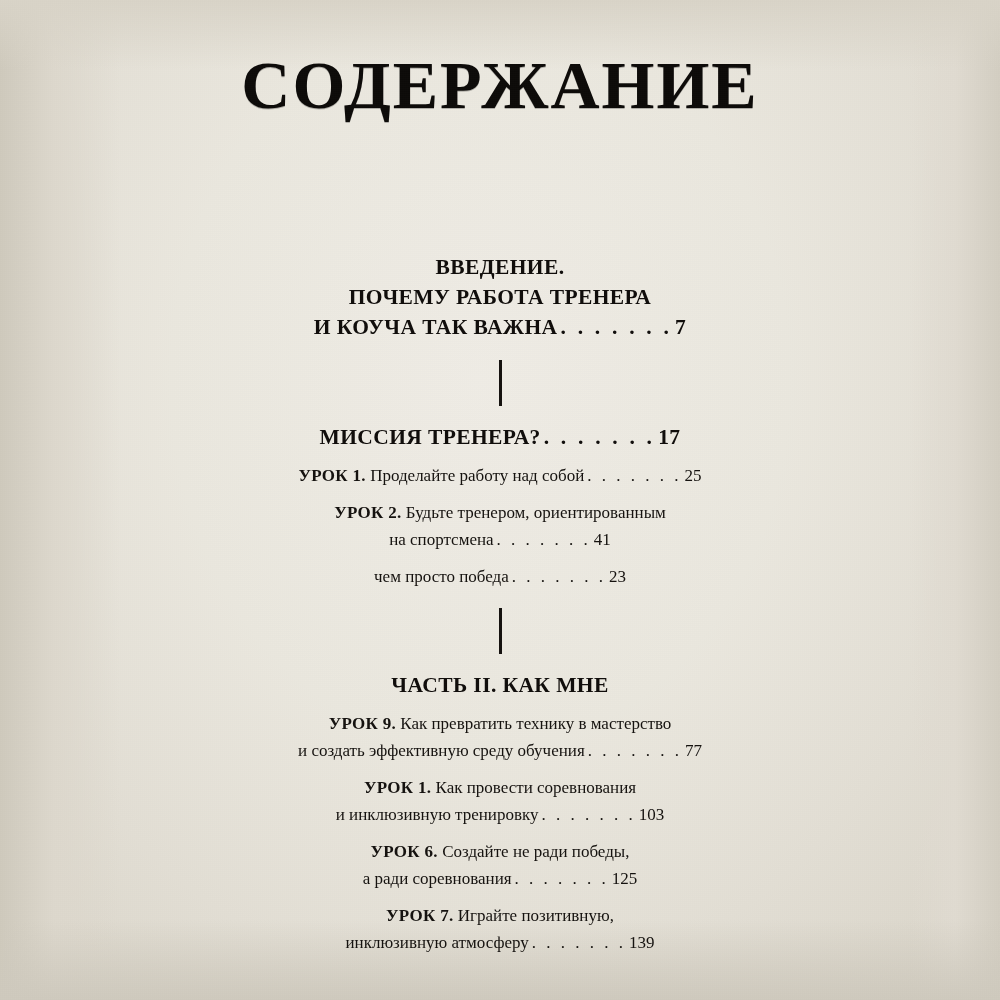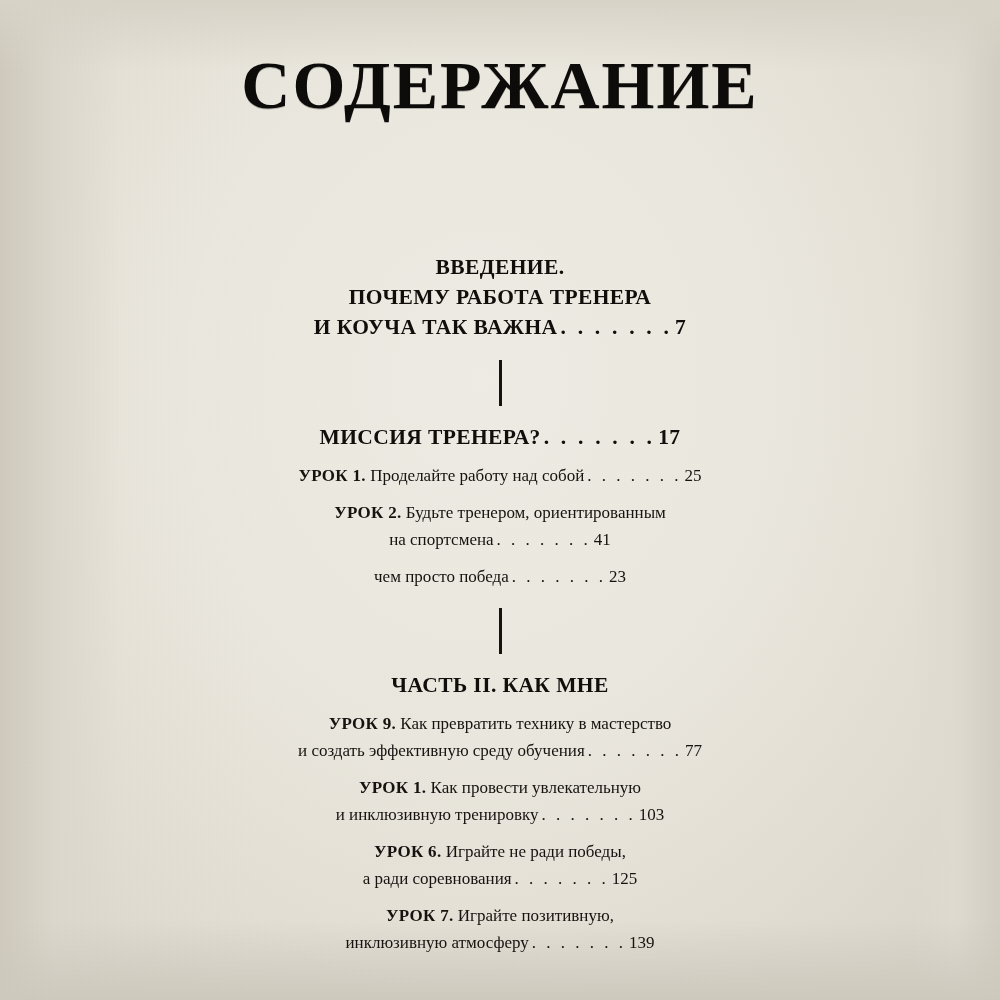--- a/index.html
+++ b/index.html
@@ -225,31 +225,31 @@
             <span>Как превратить технику в мастерство</span>
           </span>
           <span class="line">
             <span>и создать эффективную среду обучения</span><span class="dots">. . . . . . .</span><span class="pg">77</span>
           </span>
         </div>
 
         <div class="lesson">
           <span class="line">
             <span class="lbl">УРОК 1.</span>
-            <span>Как провести увлекательную</span>
+            <span>Как провести соревнования</span>
           </span>
           <span class="line">
             <span>и инклюзивную тренировку</span><span class="dots">. . . . . . .</span><span class="pg">103</span>
           </span>
         </div>
 
         <div class="lesson">
           <span class="line">
             <span class="lbl">УРОК 6.</span>
-            <span>Играйте не ради победы,</span>
+            <span>Создайте не ради победы,</span>
           </span>
           <span class="line">
             <span>а ради соревнования</span><span class="dots">. . . . . . .</span><span class="pg">125</span>
           </span>
         </div>
 
         <div class="lesson">
           <span class="line">
             <span class="lbl">УРОК 7.</span>
             <span>Играйте позитивную,</span>

